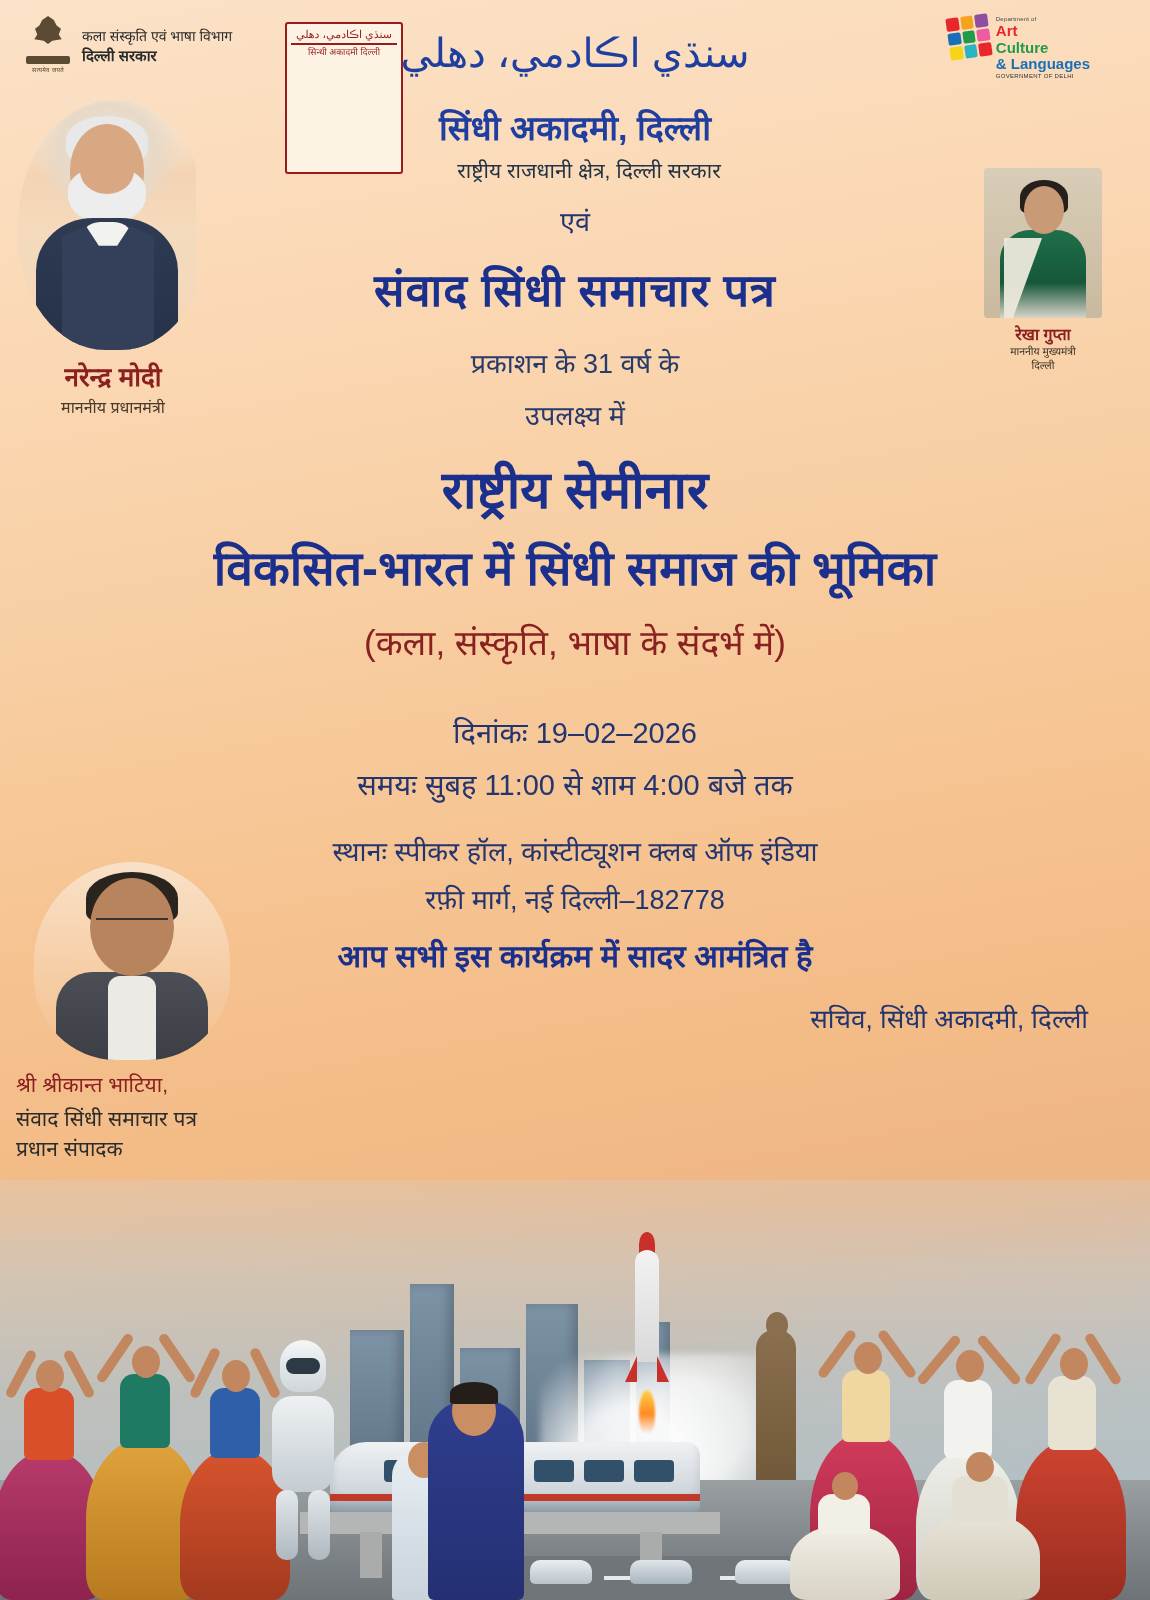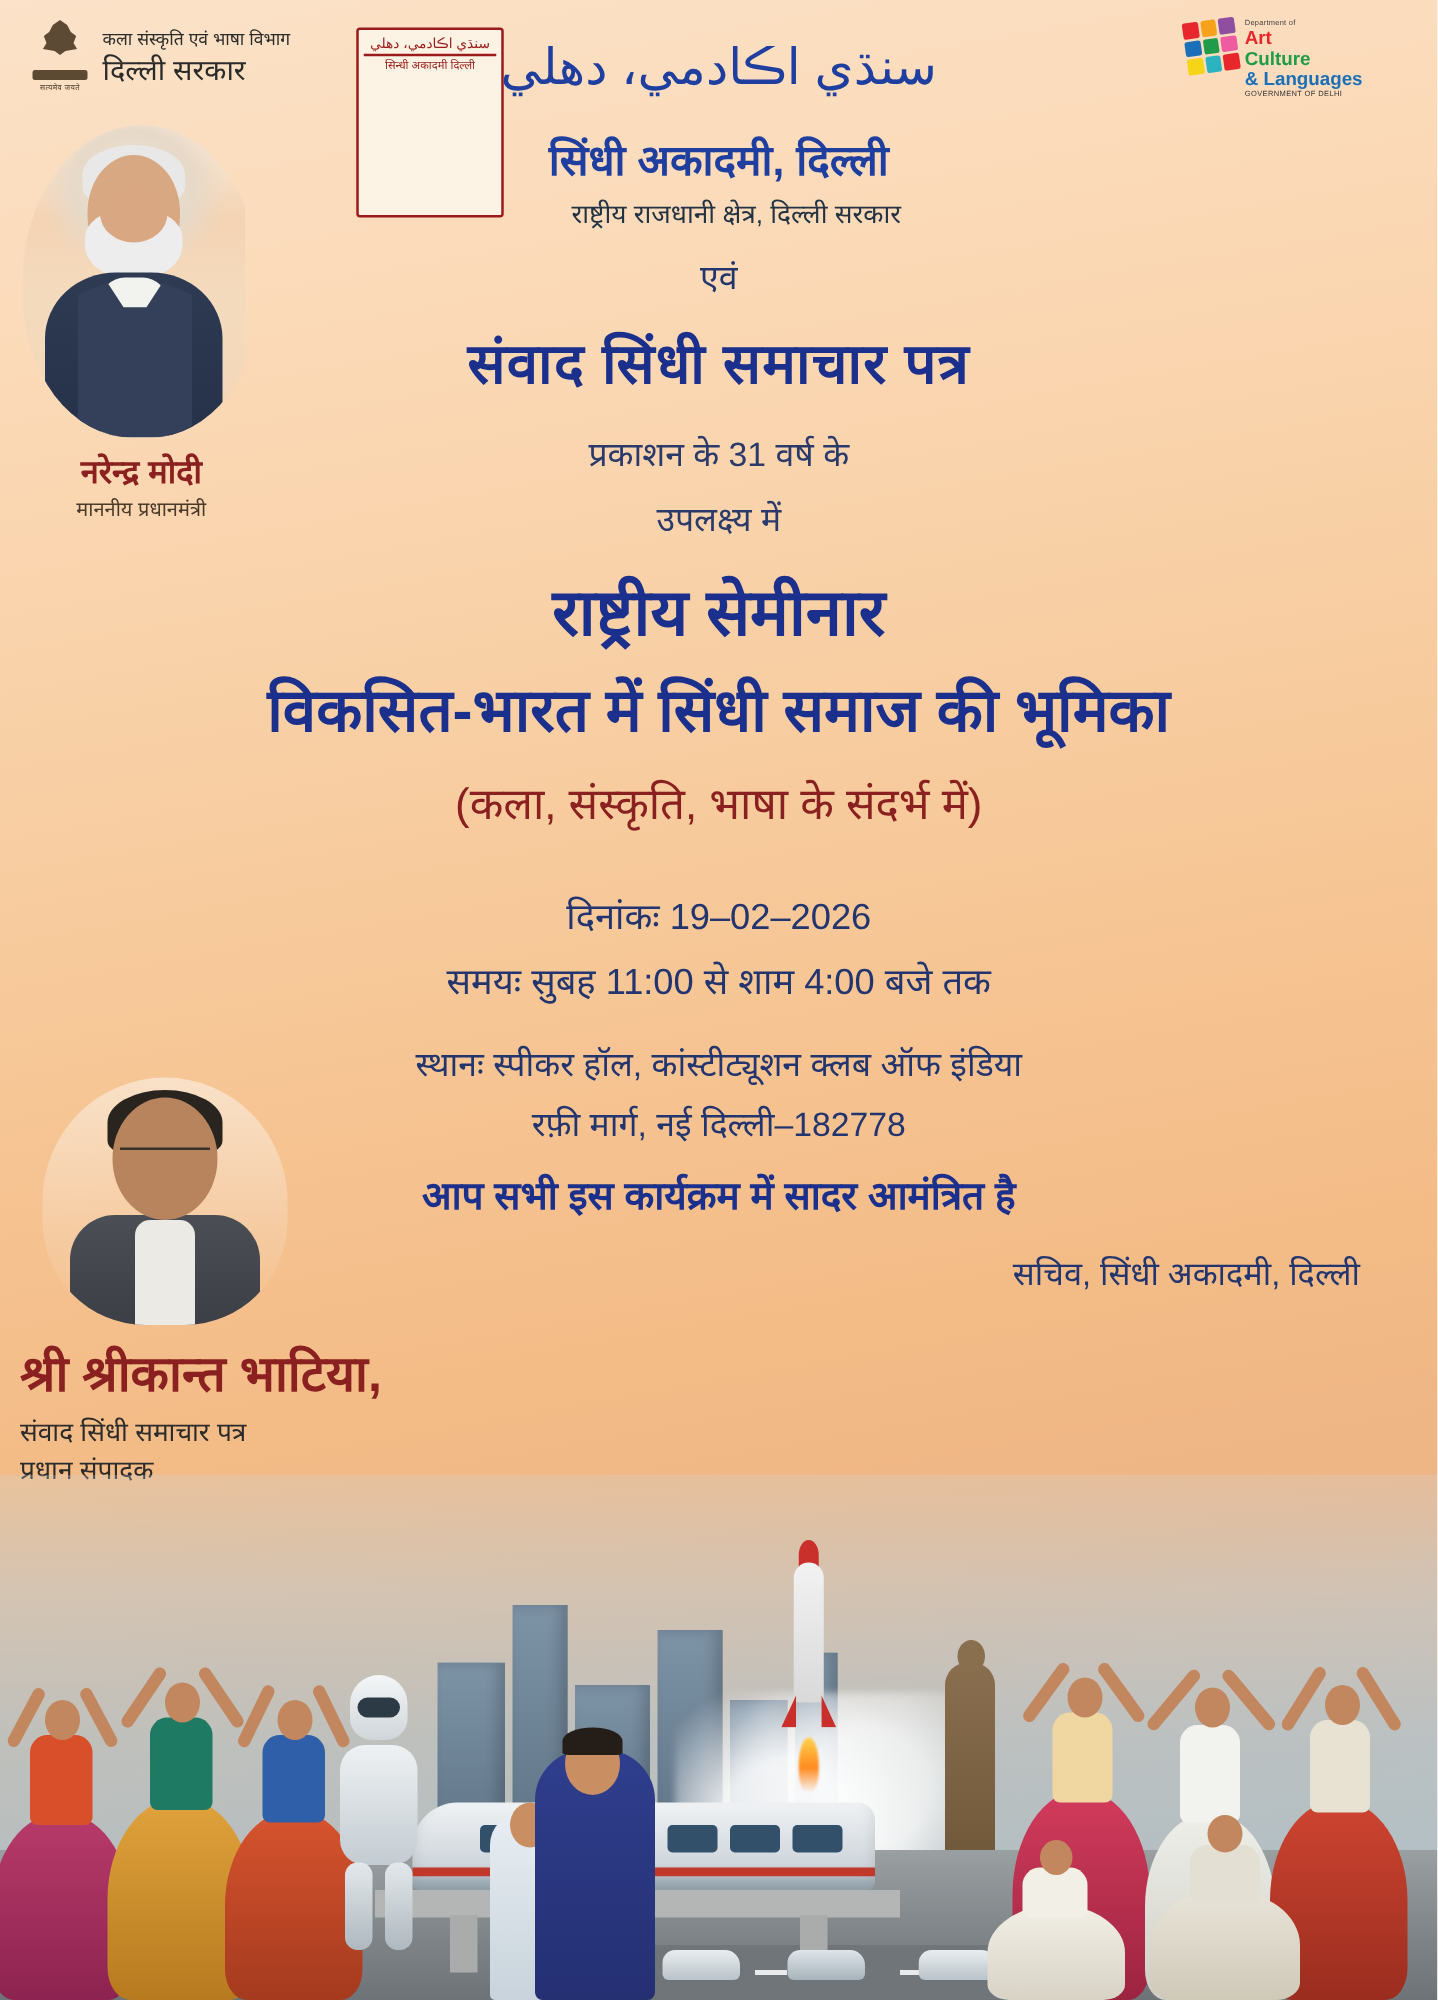--- a/index.html
+++ b/index.html
@@ -63,21 +63,21 @@
     text-align: center;
     font-size: 6px;
     color: #4a3a24;
     letter-spacing: .3px;
   }
   .emblem-text {
     line-height: 1.35;
     color: #2b2b2b;
   }
   .emblem-text .l1 { font-size: 14px; }
-  .emblem-text .l2 { font-size: 23px; font-weight: normal; }
+  .emblem-text .l2 { font-size: 15px; font-weight: bold; }
 
   
   .seal {
     position: absolute;
     left: 285px;
     top: 22px;
     width: 118px;
     height: 152px;
     border: 2px solid #9a1b1b;
     border-radius: 3px;
@@ -489,22 +489,22 @@
     border-radius: 36px 36px 0 0;
   }
   .ed-photo .shirt {
     position: absolute; left: 74px; top: 114px;
     width: 48px; height: 88px;
     background: #eceae4;
     border-radius: 12px 12px 0 0;
   }
   .ed-name {
     margin-top: 10px;
-    font-size: 40px;
-    font-weight: bold;
+    font-size: 21px;
+    font-weight: normal;
     color: #8a2020;
   }
   .ed-line1 {
     font-size: 21px;
     color: #2b2b2b;
     margin-top: 6px;
   }
   .ed-line2 {
     font-size: 21px;
     color: #2b2b2b;
@@ -845,20 +845,31 @@
         <div class="body"></div>
         <div class="kurta"></div>
         <div class="vest"></div>
       </div>
     </div>
     <div class="cap-name">नरेन्द्र मोदी</div>
     <div class="cap-role">माननीय प्रधानमंत्री</div>
   </div>
 
   <div class="leaders">
+    <div class="leader">
+      <div class="ph lf1">
+        <div class="torso1"></div>
+        <div class="dupatta"></div>
+        <div class="hair"></div>
+        <div class="head"></div>
+      </div>
+      <div class="l-name">रेखा गुप्ता</div>
+      <div class="l-role">माननीय मुख्यमंत्री</div>
+      <div class="l-role">दिल्ली</div>
+    </div>
   </div>
 
   <div class="center">
     <div class="t-sindhi">سنڌي اڪادمي، دهلي</div>
     <div class="t-academy">सिंधी अकादमी, दिल्ली</div>
     <div class="t-govt">राष्ट्रीय राजधानी क्षेत्र, दिल्ली सरकार</div>
     <div class="t-evam">एवं</div>
     <div class="t-paper">संवाद सिंधी समाचार पत्र</div>
     <div class="t-years">प्रकाशन के 31 वर्ष के</div>
     <div class="t-upl">उपलक्ष्य में</div>

